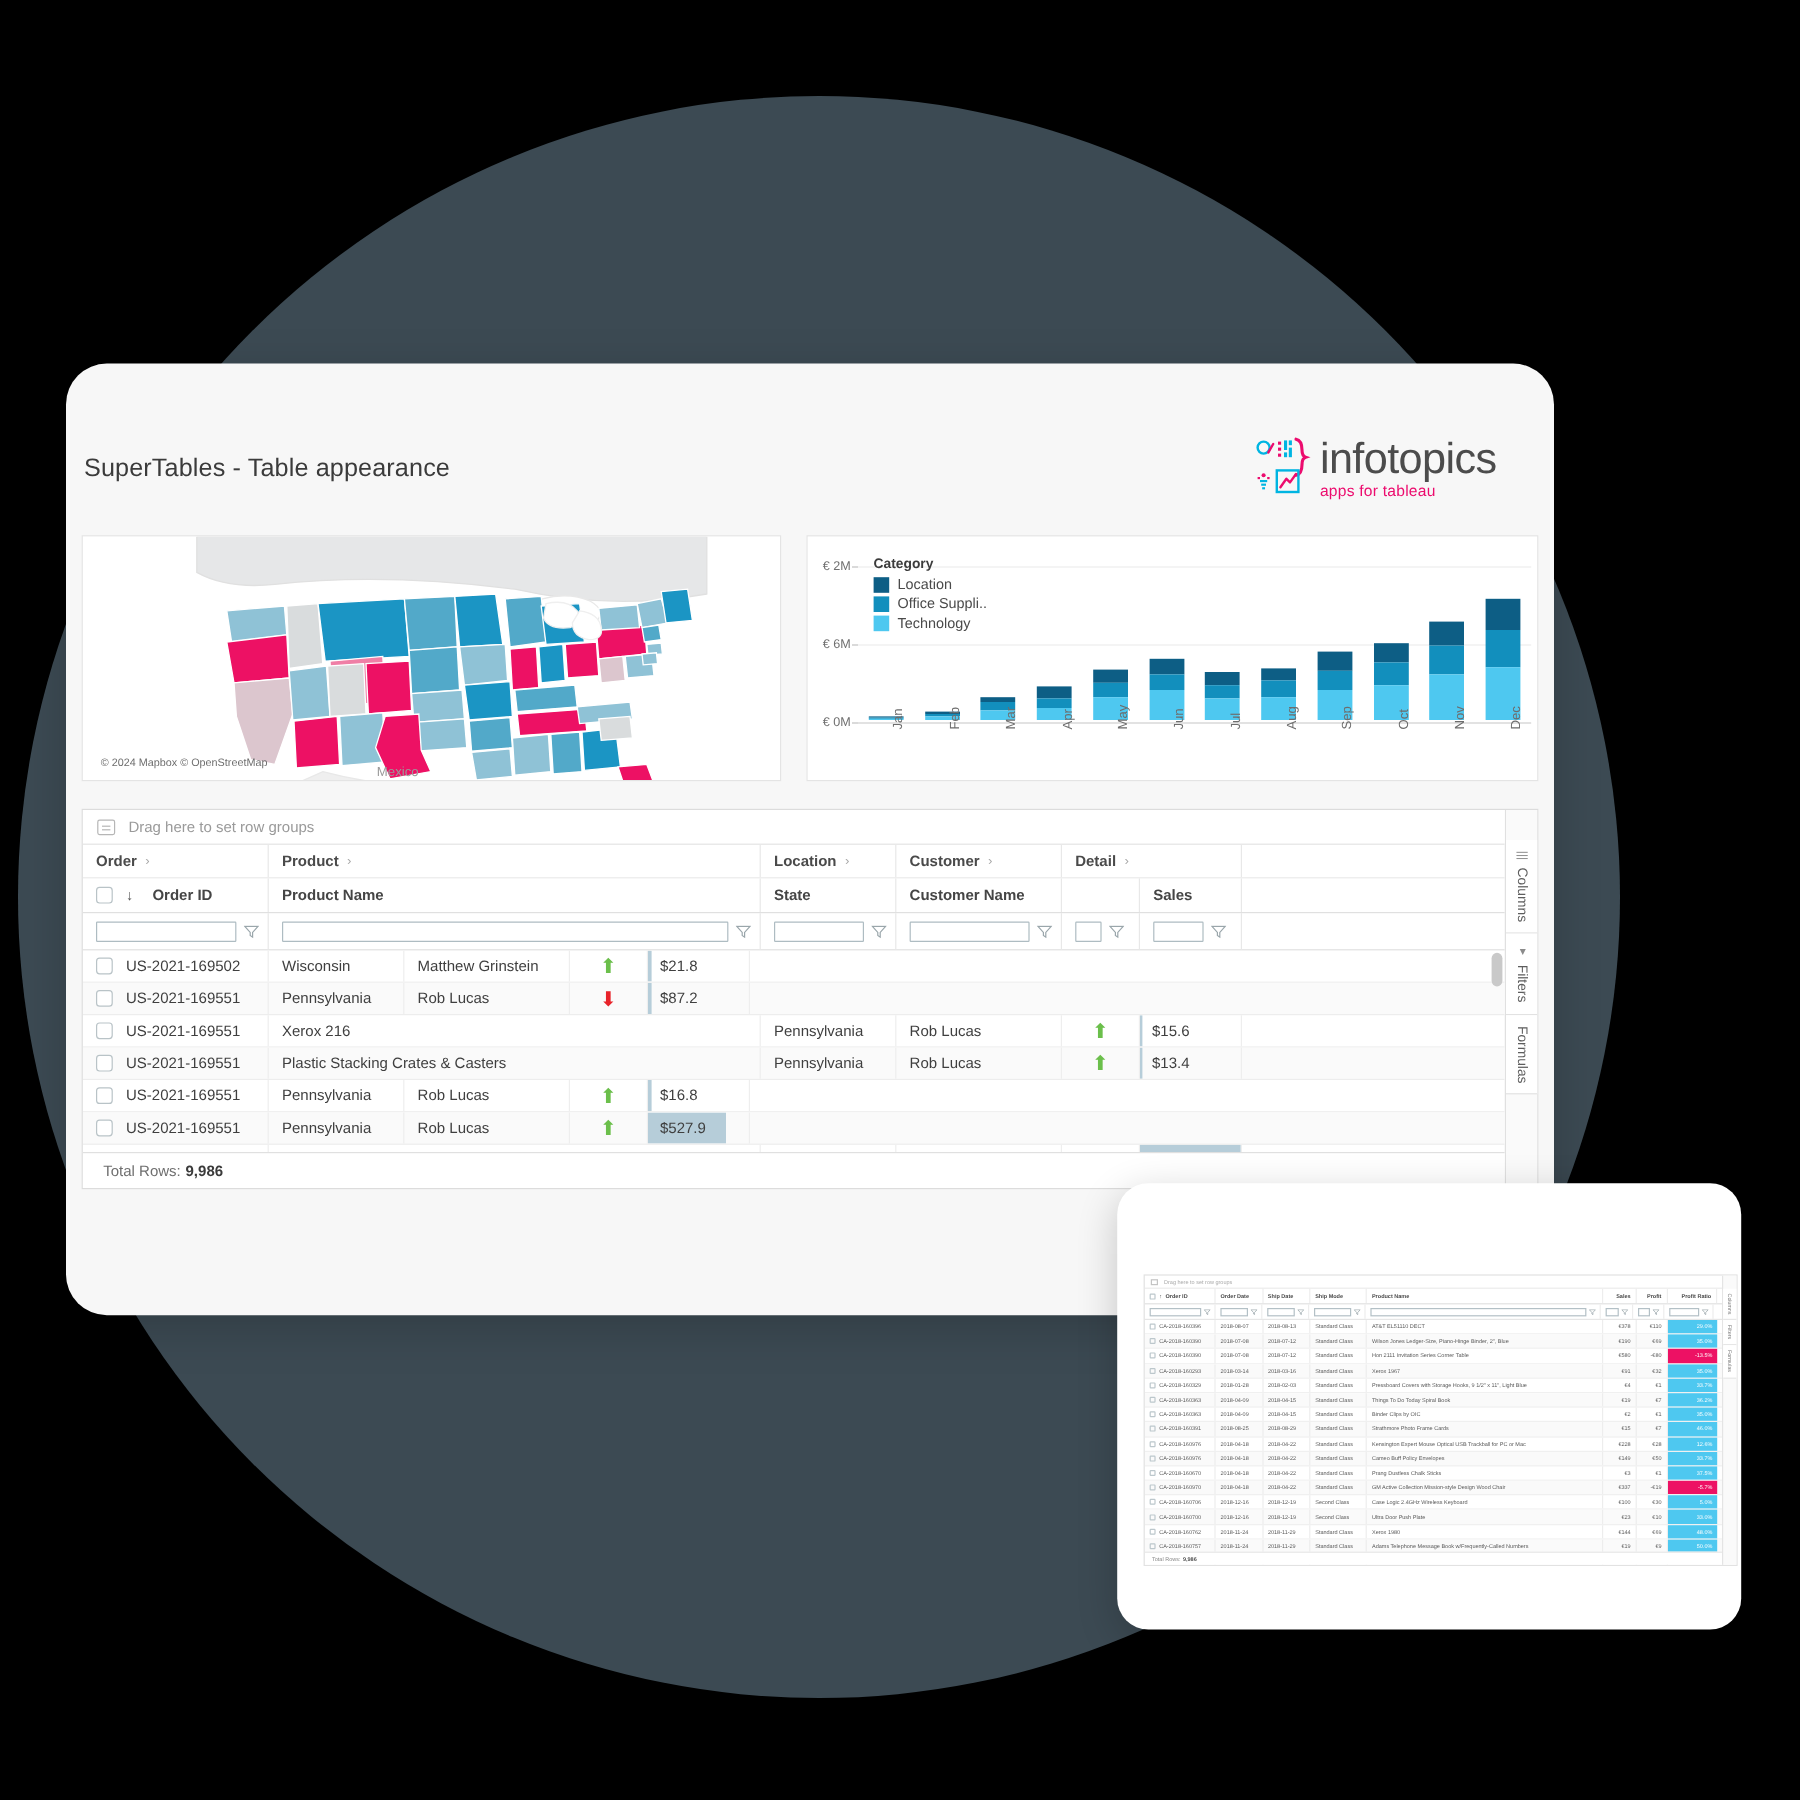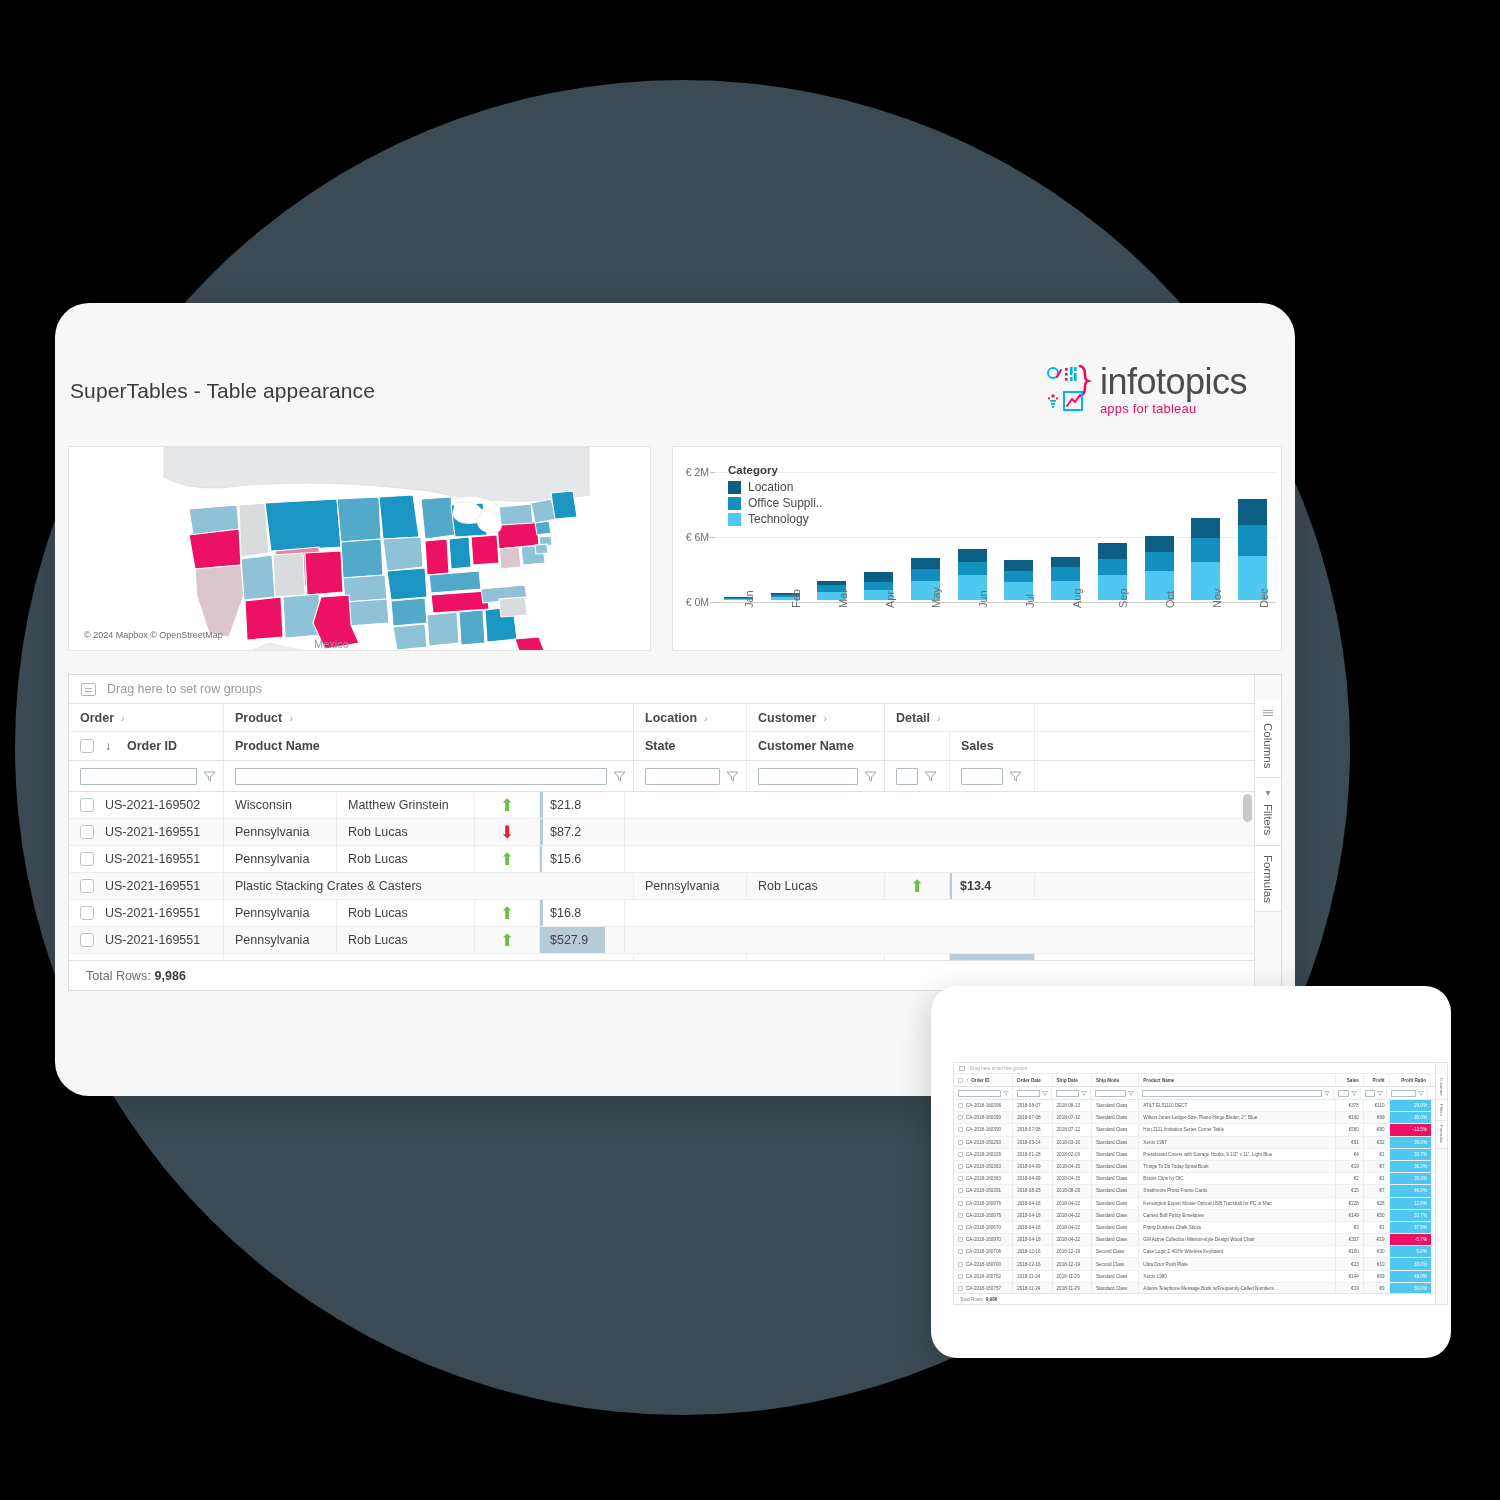--- a/index.html
+++ b/index.html
@@ -627,20 +627,21 @@
               <div class="sales-bar" style="width: 4%;"></div>
               <span class="sales-txt">$87.2</span>
             </div>
             <div class="tcell plain" style="flex: 1 1 0%;"></div>
           </div>
           <div class="trow">
             <div class="tcell" style="width: 155px; gap: 11px;">
               <span class="chk"></span>
               <span>US-2021-169551</span>
             </div>
+            <div class="tcell" style="width: 410px;">Xerox 216</div>
             <div class="tcell" style="width: 113px;">Pennsylvania</div>
             <div class="tcell" style="width: 138px;">Rob Lucas</div>
             <div class="tcell" style="width: 65px; justify-content: center; padding-left: 0px;">
               <span class="arrow-up">⬆</span>
             </div>
             <div class="tcell sales-cell" style="width: 85px;">
               <div class="sales-bar" style="width: 2%;"></div>
               <span class="sales-txt">$15.6</span>
             </div>
             <div class="tcell plain" style="flex: 1 1 0%;"></div>
@@ -649,21 +650,21 @@
             <div class="tcell" style="width: 155px; gap: 11px;">
               <span class="chk"></span>
               <span>US-2021-169551</span>
             </div>
             <div class="tcell" style="width: 410px;">Plastic Stacking Crates &amp; Casters</div>
             <div class="tcell" style="width: 113px;">Pennsylvania</div>
             <div class="tcell" style="width: 138px;">Rob Lucas</div>
             <div class="tcell" style="width: 65px; justify-content: center; padding-left: 0px;">
               <span class="arrow-up">⬆</span>
             </div>
-            <div class="tcell sales-cell" style="width: 85px; font-weight: bold;">
+            <div class="tcell sales-cell" style="width: 85px;">
               <div class="sales-bar" style="width: 2%;"></div>
               <span class="sales-txt">$13.4</span>
             </div>
             <div class="tcell plain" style="flex: 1 1 0%;"></div>
           </div>
           <div class="trow">
             <div class="tcell" style="width: 155px; gap: 11px;">
               <span class="chk"></span>
               <span>US-2021-169551</span>
             </div>

